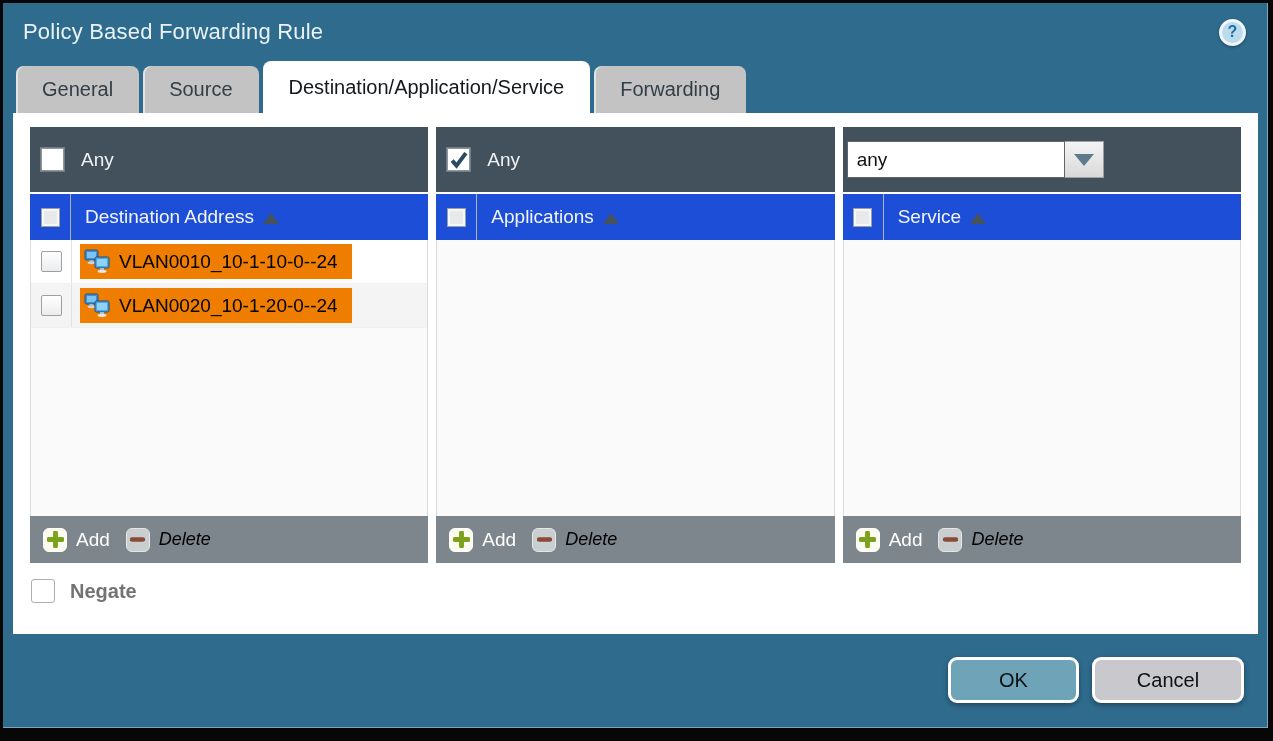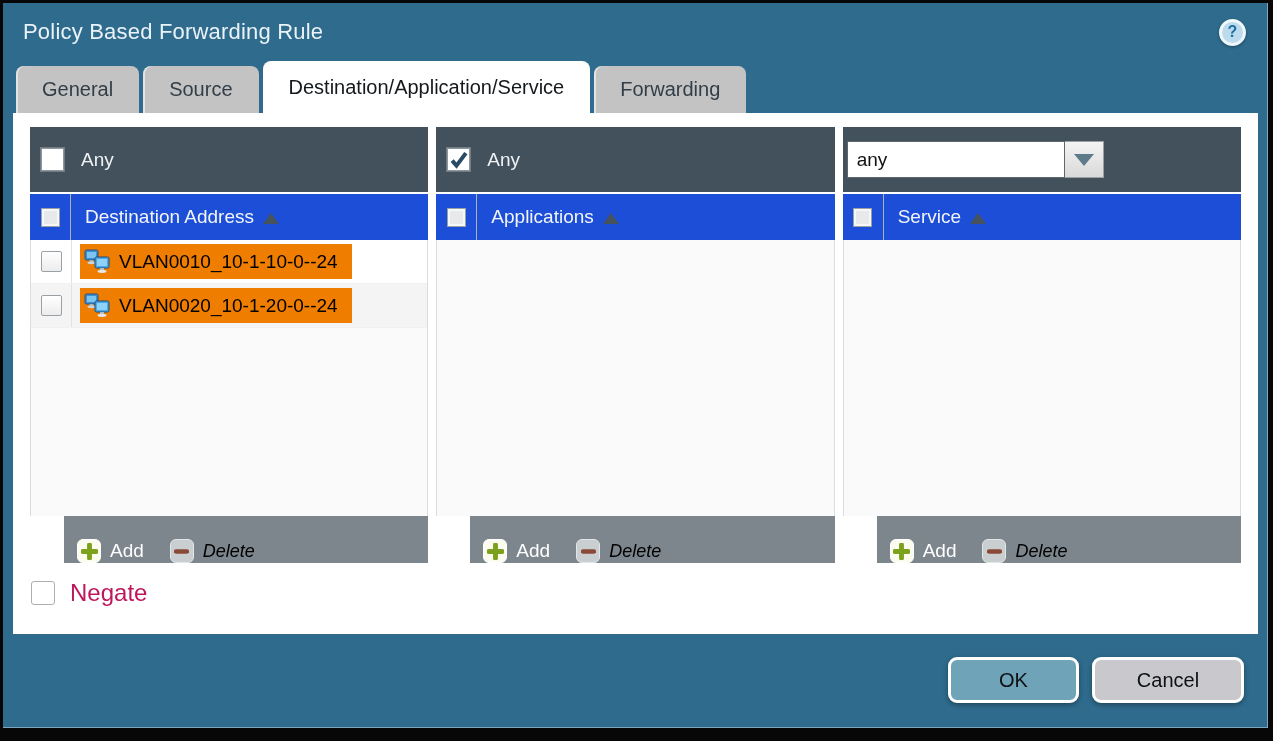--- a/index.html
+++ b/index.html
@@ -39,37 +39,37 @@
   .colheader .htext { color:#f2f5f7; font-size:19px; margin-left:14px; display:flex; align-items:center; gap:9px; }
   .sort-up { width:0; height:0; border-left:8px solid transparent; border-right:8px solid transparent;
              border-bottom:11px solid #46525c; margin-top:2px; }
   .list { flex:1; background:#fafafa; border-left:1px solid #dcdcdc; border-right:1px solid #dcdcdc; overflow:hidden; }
   .row { height:44px; display:flex; align-items:center; background:#ffffff; border-bottom:1px solid #f0f0f0; }
   .row.alt { background:#f4f4f4; }
   .row .cbcell2 { width:41px; align-self:stretch; display:flex; align-items:center; justify-content:center;
                   border-right:1px solid #e2e2e2; }
   .chip { margin-left:8px; display:inline-flex; align-items:center; gap:8px; background:#ef7d00;
           color:#000000; font-size:19px; height:35px; padding:0 14px 0 4px; cursor:pointer; }
-  .toolbar { height:47px; background:#7d868d; display:flex; align-items:flex-end; padding:0 13px; gap:26px;margin-left:34px; }
+  .toolbar { height:47px; background:#7d868d; display:flex; align-items:center; padding:0 13px; gap:16px; }
   .tool { display:flex; align-items:center; gap:9px; cursor:pointer; }
   .tool-ic { width:24px; height:24px; border-radius:6px; display:flex; align-items:center; justify-content:center; }
   .tool-ic.add { background:#fbfbef; border:1px solid #ffffff; }
   .tool-ic.del { background:#c9ced1; border:1px solid #e4e7e8; }
   .tool .t-add { color:#ffffff; font-size:19px; }
   .tool .t-del { color:#000000; font-size:18px;font-style:italic; }
   
   .combo { display:flex; align-items:center; margin-left:0; }
   .combo-field { width:218px; height:37px; background:#ffffff; border:1px solid #5c666d; color:#111;
                  font-size:19px; display:flex; align-items:center; padding-left:9px; cursor:text; }
   .combo-btn { width:39px; height:37px; background:linear-gradient(#f4f4f4,#d9d9d9); border:1px solid #9aa0a4;
                border-left:none; display:flex; align-items:center; justify-content:center; cursor:pointer; }
   .tri-down { width:0; height:0; border-left:10px solid transparent; border-right:10px solid transparent;
               border-top:12px solid #5e7b8b; }
   .negate-row { display:flex; align-items:center; gap:15px; margin-top:16px; padding-left:1px; }
-  .negate-row .nlabel { color:#be185d; font-size:24px; }
+  .negate-row .nlabel { color:#737373; font-size:20px;font-weight:bold; }
   
   .footer { display:flex; justify-content:flex-end; gap:13px; padding:23px 24px 0 0; }
   .btn { height:46px; border-radius:9px; border:3px solid #ffffff; font-size:20px; color:#0d1114;
          display:flex; align-items:center; justify-content:center; cursor:pointer;
          box-shadow:0 2px 5px rgba(0,0,0,.35); font-family:"Liberation Sans", sans-serif; }
   .btn-ok { width:131px; background:#6fa3b8; }
   .btn-cancel { width:152px; background:#c9c9cd; }
   .checkmark { line-height:0; }
 </style>
 </head>

